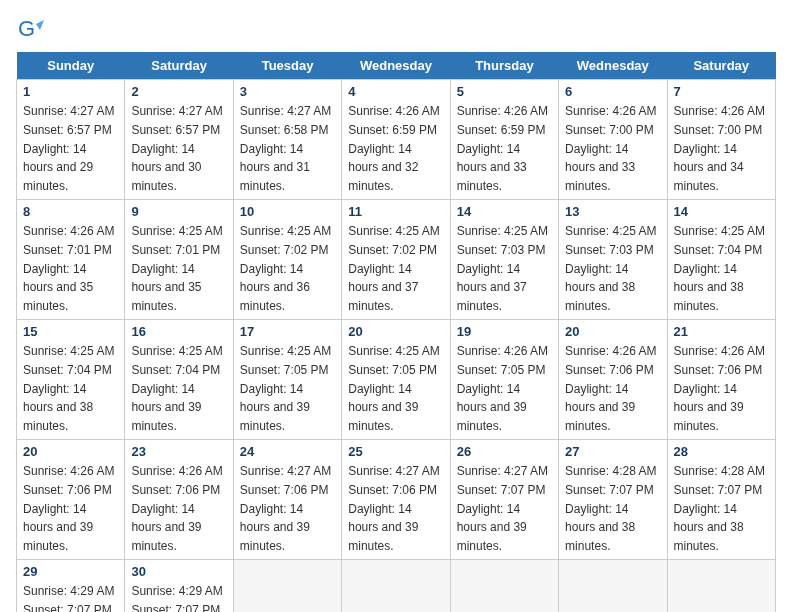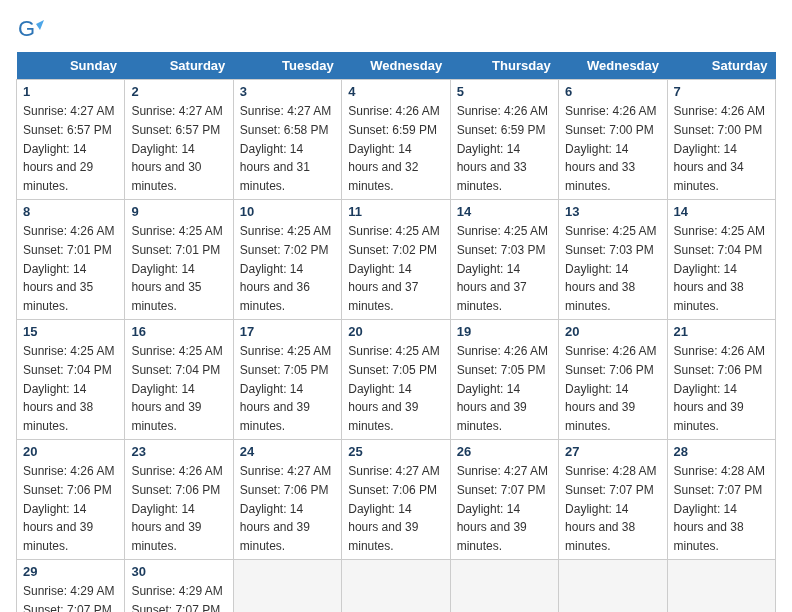--- a/index.html
+++ b/index.html
@@ -46,21 +46,21 @@
       font-size: 14px;
       color: #444;
     }
     table {
       width: 100%;
       border-collapse: collapse;
     }
     th {
       background-color: #2e75b6;
       color: #fff;
-      text-align: right;
+      text-align: center;
       padding: 6px 8px;
       font-size: 13px;
       font-weight: bold;
     }
     td {
       border: 1px solid #ccc;
       vertical-align: top;
       padding: 4px 6px;
       width: 14.28%;
       height: 80px;

